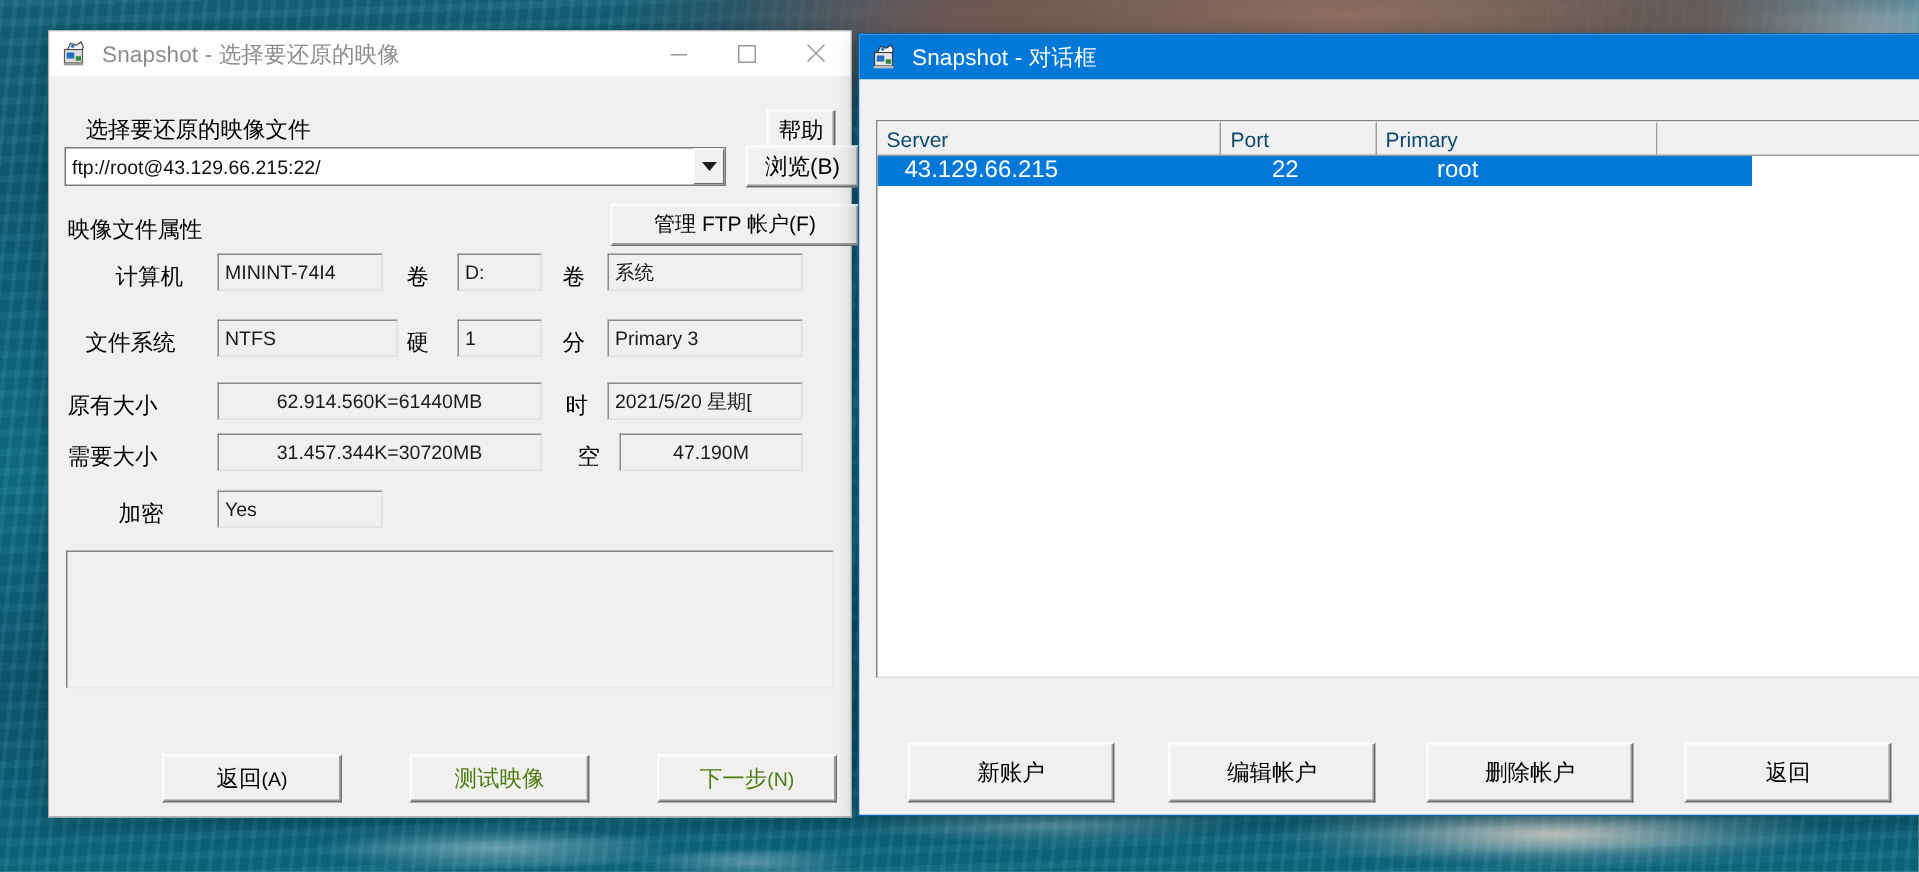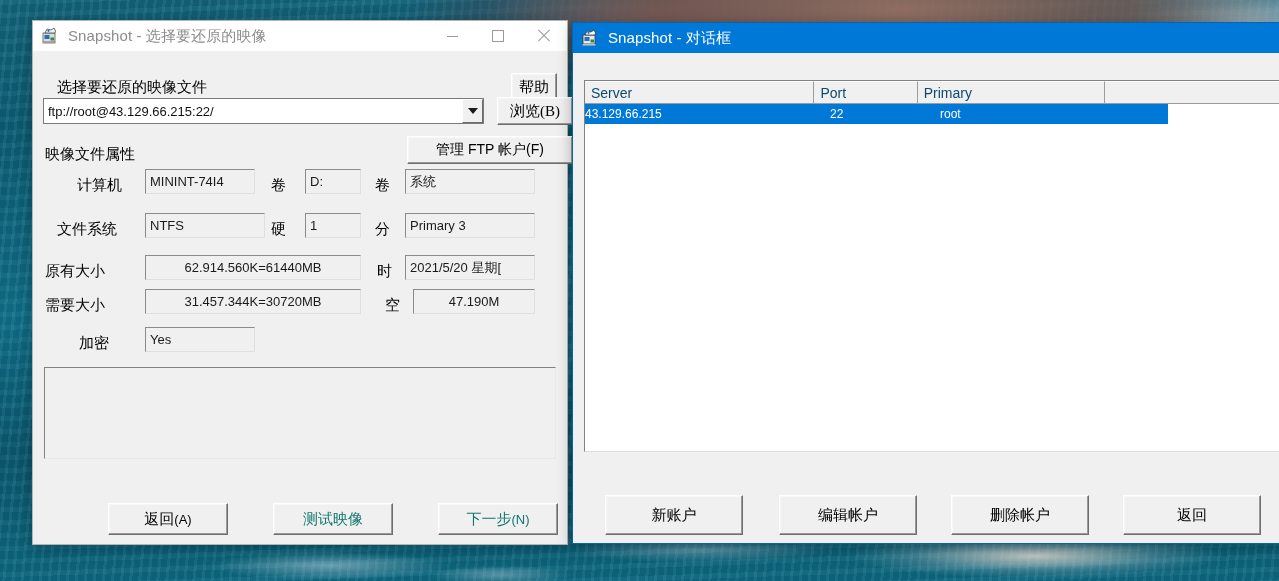--- a/index.html
+++ b/index.html
@@ -123,21 +123,21 @@
     background: #f0f0f0;
     border: 1px solid #ffffff;
     border-right-color: #6e6e6e;
     border-bottom-color: #6e6e6e;
     box-shadow: inset -1px -1px 0 #9a9a9a, inset 1px 1px 0 #f7f7f7;
     display: flex; align-items: center; justify-content: center;
     font-size: 15px; color: #000; white-space: nowrap;
     cursor: default; overflow: hidden;
   }
   .btn.small-txt { font-size: 14px; }
-  .btn.disabled { color: #0f766e; }
+  .btn.disabled { color: #4d7c0f; }
   .btn .mn { font-size: 13px; }
 
   .sunken-panel {
     position: absolute; box-sizing: border-box;
     background: #f0f0f0;
     border: 1px solid #828282;
     border-right-color: #e8e8e8; border-bottom-color: #e8e8e8;
   }
 
   
@@ -159,23 +159,23 @@
     padding-left: 6px;
     font-size: 14px; color: #0c4a6e;
     white-space: nowrap; overflow: hidden;
   }
   .lv-row {
     display: flex; height: 20px; align-items: center;
     font-size: 14px;
   }
   .lv-row.selected { background: #0078d7; color: #ffffff; }
   .lv-cell {
-    box-sizing: border-box; padding-left: 0;
+    box-sizing: border-box; padding-left: 18px;
     white-space: nowrap; overflow: hidden;
-    font-size: 12px; line-height: 20px;
+    font-size: 16px; line-height: 20px;
   }
 
   
   .icon-snap { position: absolute; inset: 0; }
 </style>
 </head>
 <body>
 
 <div id="desktop"></div>
 
@@ -214,21 +214,21 @@
 
     <div class="lbl" style="left:24px; top:28px;">选择要还原的映像文件</div>
 
     <div class="combo" style="left:10px; top:47px; width:441px; height:26px;">
       <span>ftp://root@43.129.66.215:22/</span>
       <span class="arrow-box">
         <i class="caret-down"></i>
       </span>
     </div>
 
-    <div class="btn" style="left:464px; top:46px; width:76px; height:28px;font-family:Liberation Serif, serif;">
+    <div class="btn" style="left:464px; top:46px; width:76px; height:28px;">
       <span>浏览(B)</span>
     </div>
 
     <div class="lbl" style="left:12px; top:95px;">映像文件属性</div>
 
     <div class="btn small-txt" style="left:374px; top:85px; width:166px; height:28px;">
       <span>管理 FTP 帐户(F)</span>
     </div>
 
     <div class="lbl" style="left:44px; top:126px;">计算机</div>

